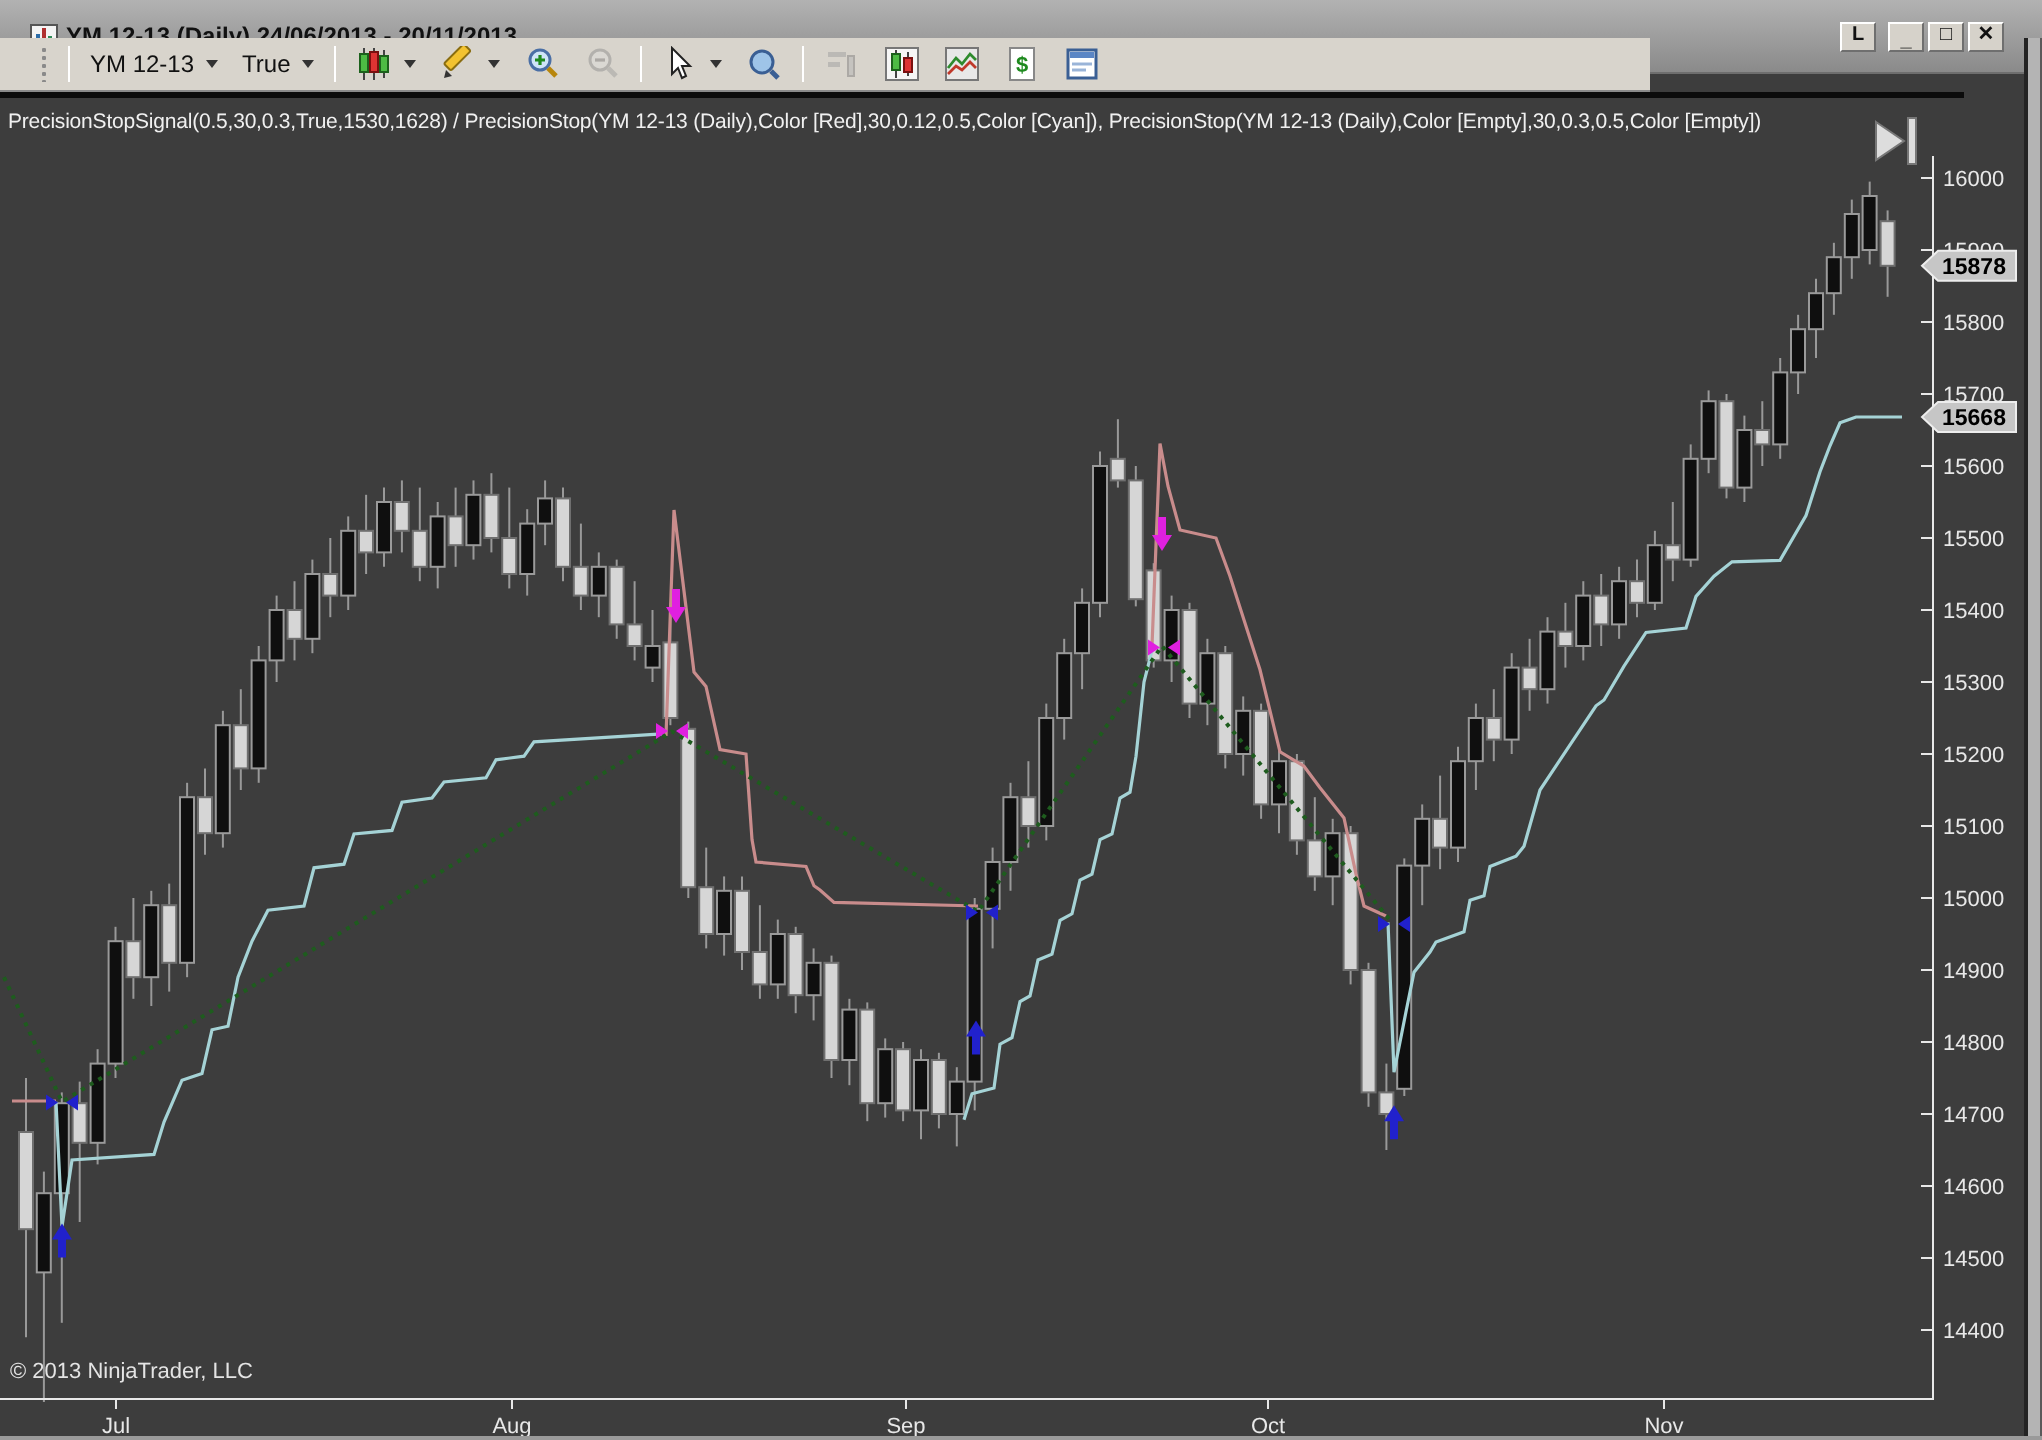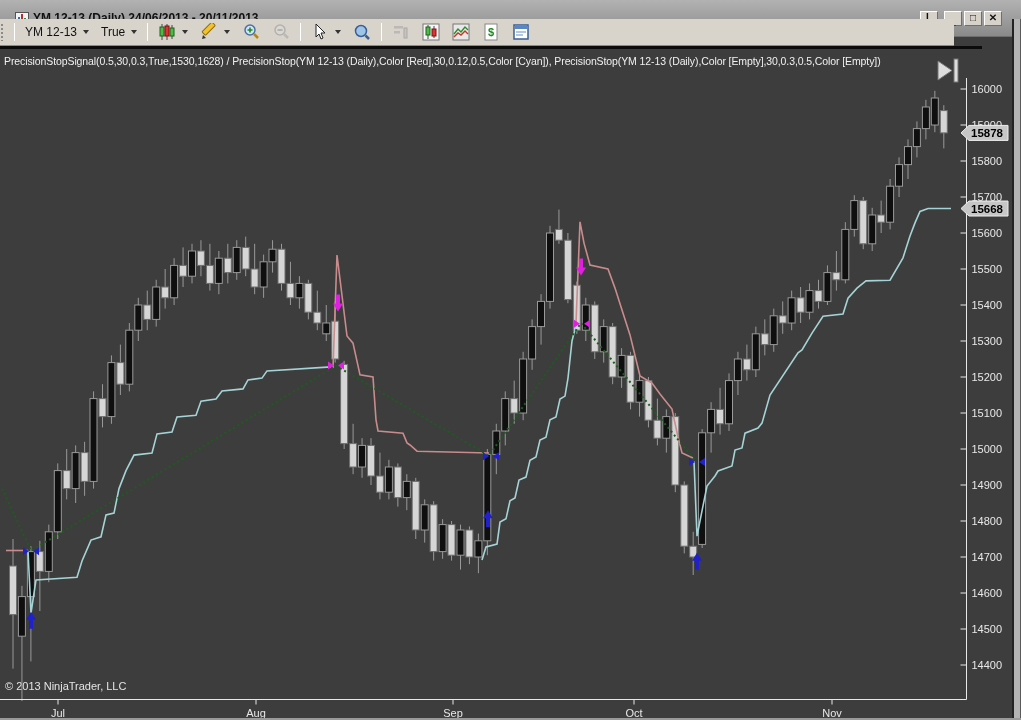--- a/index.html
+++ b/index.html
@@ -21,23 +21,23 @@
     flex:1; overflow:hidden; }
   .win-buttons { display:flex; gap:2px; margin-right:4px; }
   .wb { width:18px; height:15px; background:#d6d2ca; border:1px solid;
     border-color:#ffffff #6f6f6f #6f6f6f #ffffff; font-size:10px; font-weight:bold;
     color:#111; display:flex; align-items:center; justify-content:center;
     line-height:1; cursor:default; }
   .wb-link { margin-right:4px; }
   .wb-min span { position:relative; top:3px; }
 
   
-  .toolbar { position:absolute; left:0; top:19px; width:954px; height:27px;
+  .toolbar { position:absolute; left:0; top:19px; width:825px; height:27px;
     background:#d8d4cc; border-bottom:1px solid #8a8a8a; display:flex;
-    align-items:center; padding:0 0; }
+    align-items:center; padding:0 20px; }
   .grip { width:5px; height:18px; margin-right:5px;
     background:radial-gradient(circle 1px at 2px 2px,#8a8a8a 1px,transparent 1.2px);
     background-size:5px 4px; }
   .tb-sep { width:1px; height:18px; background:#a8a8a8; border-right:1px solid #fff;
     margin:0 4px; }
   .tb-btn { display:flex; align-items:center; gap:4px; padding:2px 5px;
     font-size:12px; color:#111; border:1px solid transparent; cursor:default;
     white-space:nowrap; }
   .caret { width:0; height:0; border-left:3px solid transparent;
     border-right:3px solid transparent; border-top:4px solid #333; margin-left:2px; }

